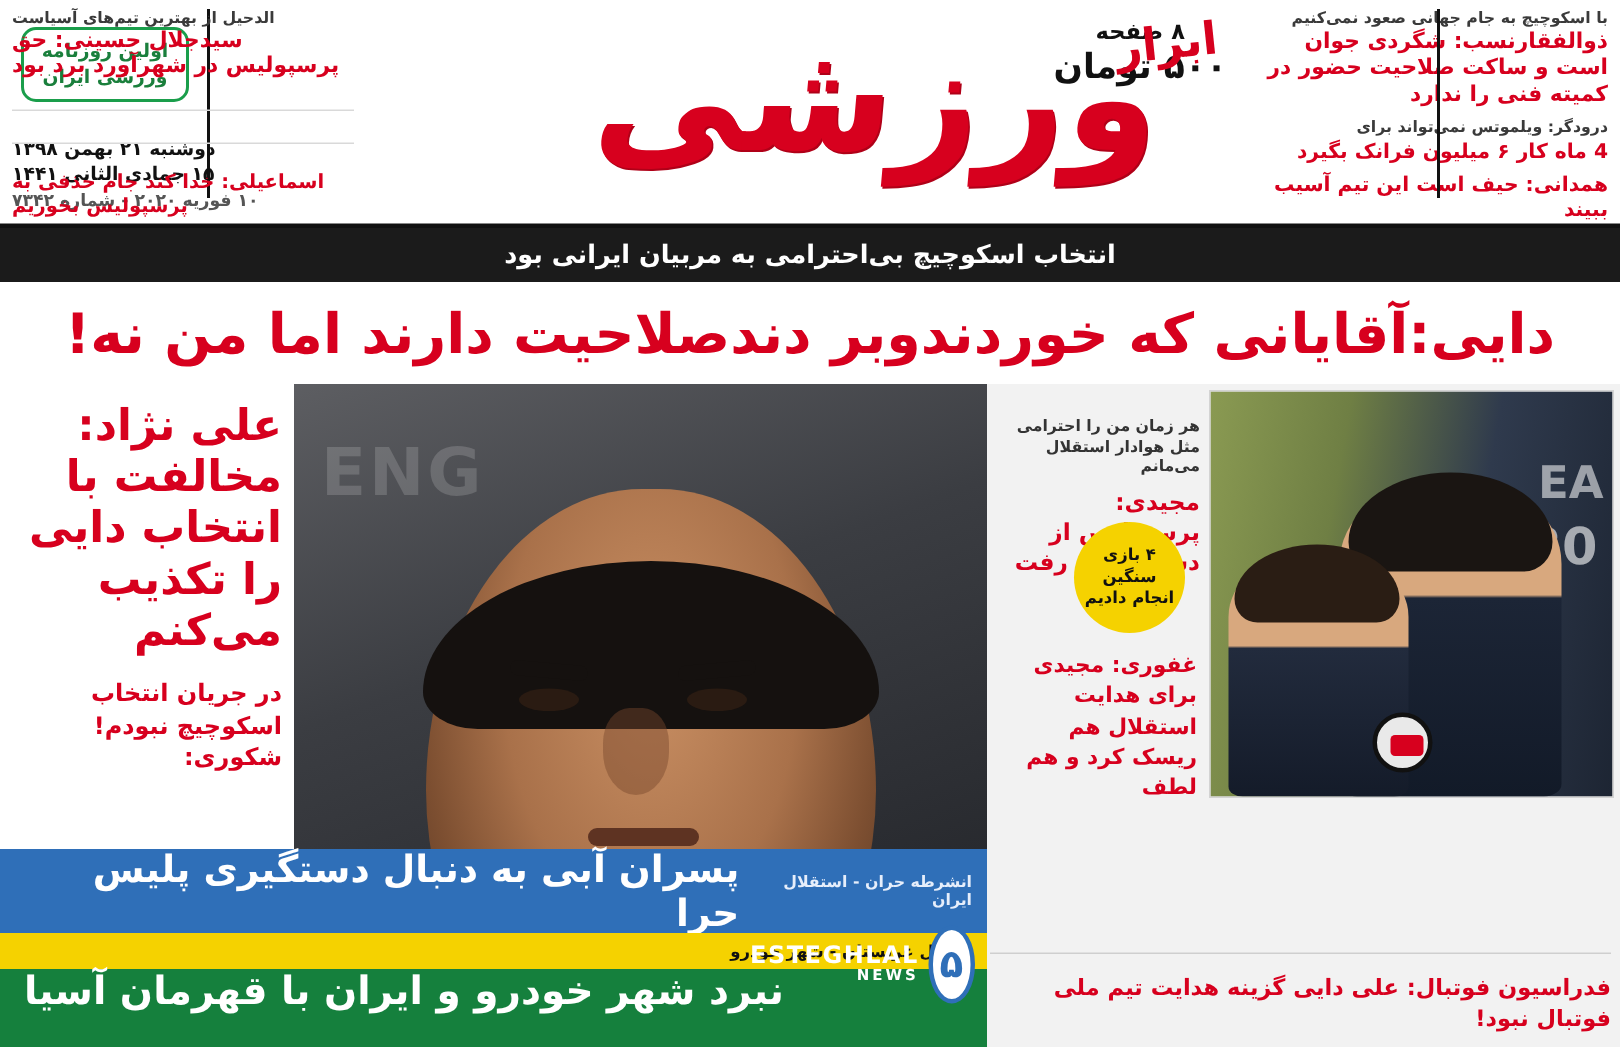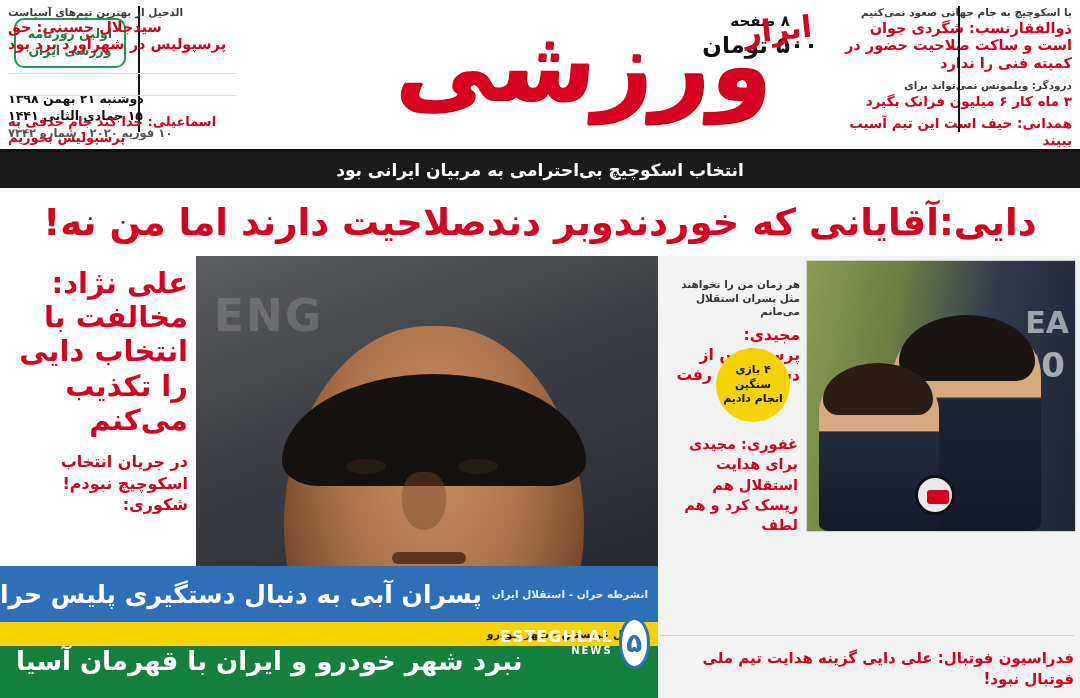--- a/index.html
+++ b/index.html
@@ -277,21 +277,21 @@
 
   
   .blue-bar {
     position: absolute; bottom: 76px; left: 0;
     width: 658px; height: 56px;
     background: #2f6fb8;
     display: flex; align-items: center;
   }
   .blue-bar .txt {
     color: #ffffff; font-size: 25px; font-weight: bold;
-    margin-right: auto; letter-spacing: -0.5px;
+    margin-right: auto; padding-left: 14px; letter-spacing: -0.5px;
   }
   .blue-bar .tag {
     color: #e6eefb; font-size: 10.5px; font-weight: bold;
     padding-right: 10px;
   }
   .yellow-bar {
     position: absolute; bottom: 52px; left: 0;
     width: 658px; height: 24px;
     background: #f5d200;
     display: flex; align-items: center;
@@ -343,21 +343,21 @@
   <div class="masthead">
 
     <div class="mast-right">
       <div class="blurb">
         <span class="grey">با اسکوچیچ به جام جهانی صعود نمی‌کنیم</span>
         <span class="red">ذوالفقارنسب: شگردی جوان است و ساکت صلاحیت حضور در کمیته فنی را ندارد</span>
       </div>
       <div class="mast-divider"></div>
       <div class="blurb">
         <span class="grey">درودگر: ویلموتس نمی‌تواند برای</span>
-        <span class="red small">۳ ماه کار ۶ میلیون فرانک بگیرد</span>
+        <span class="red small">4 ماه کار ۶ میلیون فرانک بگیرد</span>
       </div>
       <div class="mast-divider"></div>
       <div class="blurb">
         <span class="red small">همدانی: حیف است این تیم آسیب ببیند</span>
       </div>
     </div>
 
     <div class="mast-vline-r"></div>
 
     <div class="logo-wrap">
@@ -430,21 +430,21 @@
         <div class="duo-banner">EA</div>
         <div class="duo-2020">2020</div>
         <div class="man-a"></div>
         <div class="man-a-hair"></div>
         <div class="man-b"></div>
         <div class="man-b-hair"></div>
         <div class="mic"></div>
       </div>
 
       <div class="quote-top">
-        <span class="small">هر زمان من را نخواهند مثل پسران استقلال می‌مانم</span>
+        <span class="small">هر زمان من را احترامی مثل هوادار استقلال می‌مانم</span>
         <span class="big">مجیدی: پرسپولیس از دست ما در رفت</span>
       </div>
 
       <div class="yellow-badge">۴ بازی سنگین انجام دادیم</div>
 
       <div class="callout-mid">غفوری: مجیدی برای هدایت استقلال هم ریسک کرد و هم لطف</div>
 
       <div class="bottom-right-sep"></div>
       <div class="bottom-right-note">فدراسیون فوتبال: علی دایی گزینه هدایت تیم ملی فوتبال نبود!</div>
     </div>

